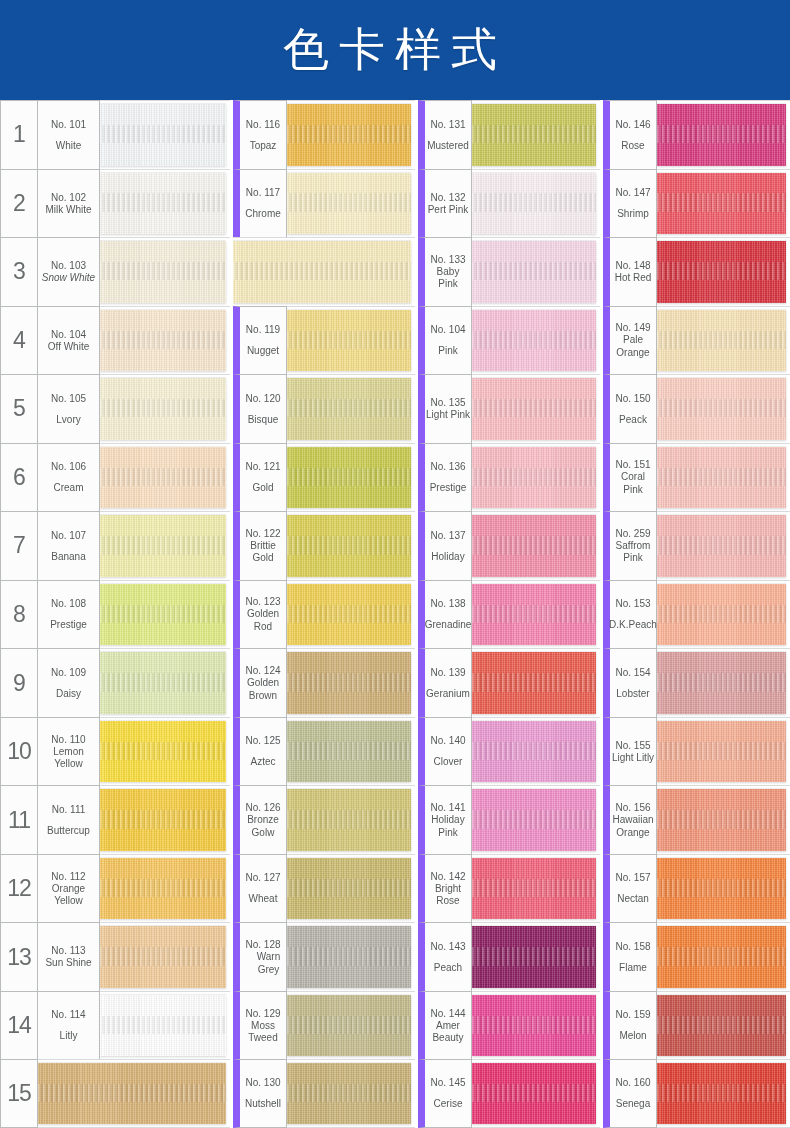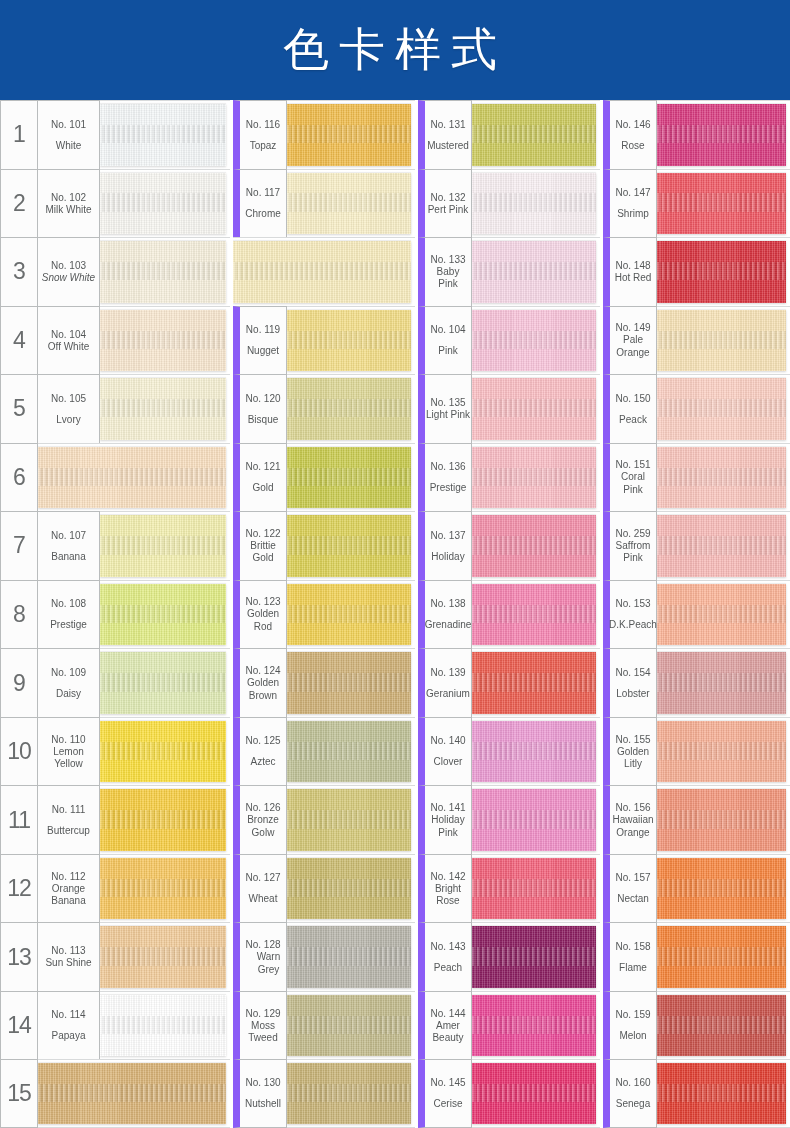--- a/index.html
+++ b/index.html
@@ -235,20 +235,24 @@
           <div class="name-text">Lvory</div>
         </div>
         <div class="swatch-cell">
           <div class="ribbon" style="background: rgb(246, 240, 211);"></div>
         </div>
       </div>
       <div class="color-row">
         <div class="idx-cell">
           <span class="idx-num">6</span>
         </div>
+        <div class="name-cell two-line">
+          <div class="code-text">No. 106</div>
+          <div class="name-text">Cream</div>
+        </div>
         <div class="swatch-cell">
           <div class="ribbon" style="background: rgb(249, 223, 192);"></div>
         </div>
       </div>
       <div class="color-row">
         <div class="idx-cell">
           <span class="idx-num">7</span>
         </div>
         <div class="name-cell two-line">
           <div class="code-text">No. 107</div>
@@ -305,21 +309,21 @@
         <div class="swatch-cell">
           <div class="ribbon" style="background: rgb(246, 204, 63);"></div>
         </div>
       </div>
       <div class="color-row">
         <div class="idx-cell">
           <span class="idx-num">12</span>
         </div>
         <div class="name-cell three-line">
           <div class="code-text">No. 112</div>
-          <div class="name-text" style="white-space: normal;">Orange Banana</div>
+          <div class="name-text" style="white-space: normal;">Orange Yellow</div>
         </div>
         <div class="swatch-cell">
           <div class="ribbon" style="background: rgb(246, 197, 92);"></div>
         </div>
       </div>
       <div class="color-row">
         <div class="idx-cell">
           <span class="idx-num">13</span>
         </div>
         <div class="name-cell three-line">
@@ -329,21 +333,21 @@
         <div class="swatch-cell">
           <div class="ribbon" style="background: rgb(240, 202, 152);"></div>
         </div>
       </div>
       <div class="color-row">
         <div class="idx-cell">
           <span class="idx-num">14</span>
         </div>
         <div class="name-cell two-line">
           <div class="code-text">No. 114</div>
-          <div class="name-text">Papaya</div>
+          <div class="name-text">Litly</div>
         </div>
         <div class="swatch-cell">
           <div class="ribbon"></div>
         </div>
       </div>
       <div class="color-row">
         <div class="idx-cell">
           <span class="idx-num">15</span>
         </div>
         <div class="swatch-cell">
@@ -699,21 +703,21 @@
           <div class="code-text">No. 154</div>
           <div class="name-text">Lobster</div>
         </div>
         <div class="swatch-cell">
           <div class="ribbon" style="background: rgb(221, 160, 160);"></div>
         </div>
       </div>
       <div class="color-row">
         <div class="name-cell three-line">
           <div class="code-text">No. 155</div>
-          <div class="name-text" style="white-space: normal;">Golden Litly</div>
+          <div class="name-text" style="white-space: normal;">Light Litly</div>
         </div>
         <div class="swatch-cell">
           <div class="ribbon" style="background: rgb(246, 174, 147);"></div>
         </div>
       </div>
       <div class="color-row">
         <div class="name-cell three-line">
           <div class="code-text">No. 156</div>
           <div class="name-text" style="white-space: normal;">Hawaiian Orange</div>
         </div>

